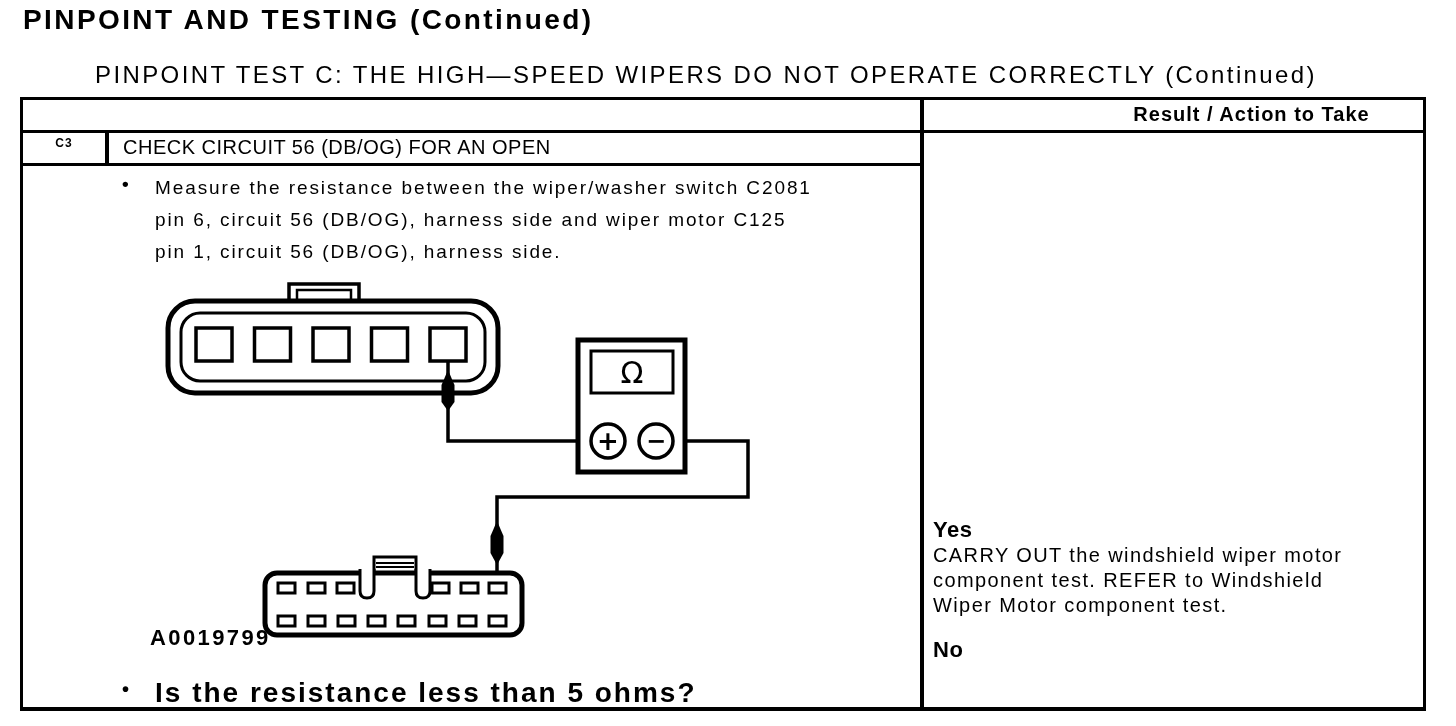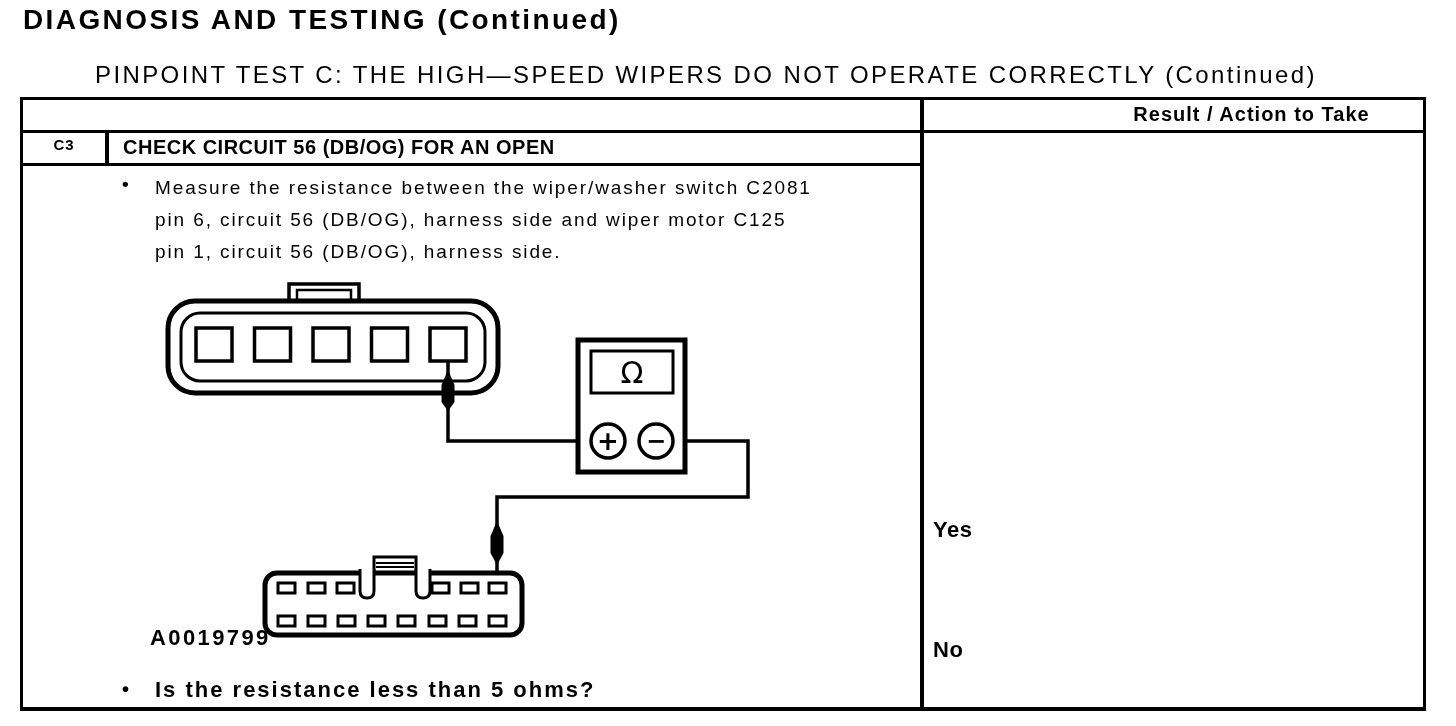--- a/index.html
+++ b/index.html
@@ -30,56 +30,56 @@
   .c3-bottom      { left:0; top:63px; width:897px; height:3px; }
   .c3-divider     { left:82px; top:33px; width:4px; height:30px; }
   .hdr-cell {
     position:absolute; top:3px; text-align:center;
     font-size:20px; font-weight:bold; letter-spacing:1px;
   }
   .hdr-left  { left:0; width:897px; }
   .hdr-right { left:947px; width:499px;margin-left:32px; }
   .step-id {
     position:absolute; left:0; top:36px; width:82px;
-    text-align:center; font-size:15px; font-weight:bold; letter-spacing:1px;
+    text-align:center; font-size:12px; font-weight:bold; letter-spacing:1px;
   }
   .step-title {
     position:absolute; left:100px; top:36px;
-    font-size:20px; font-weight:bold; letter-spacing:0.5px; white-space:nowrap;
+    font-size:20px; font-weight:normal; letter-spacing:0.5px; white-space:nowrap;
   }
   .bullet {
     position:absolute; left:99px; width:22px;
     font-size:19px; font-weight:bold;
   }
   .bullet.b1 { top:73px; }
   .bullet.b2 { top:578px; font-size:20px; }
   .pre { white-space:pre-line; }
   .instruction {
     position:absolute; left:132px; top:72px; width:780px;
     font-size:19px; letter-spacing:1.9px; line-height:32px;
   }
   .question {
     position:absolute; left:132px; top:577px; width:720px;
-    font-size:22px; font-weight:bold; letter-spacing:2px;
+    font-size:28px; font-weight:bold; letter-spacing:2px;
   }
   .diagram-wrap { position:absolute; left:117px; top:180px; width:650px; height:372px; }
   .figure-id {
     position:absolute; left:127px; top:525px;
     font-size:22px; font-weight:bold; letter-spacing:2.4px;
   }
   .result-block { position:absolute; left:910px; width:489px; }
   .yes-block { top:388px; }
   .no-block  { top:508px; }
   .result-label { font-size:22px; font-weight:bold; letter-spacing:0.5px; line-height:26px;margin-top:29px; }
   .result-action { font-size:20px; letter-spacing:1.4px; line-height:25px; }
 </style>
 </head>
 <body>
 
-<div class="page-title">DIAGNOSIS AND TESTING (Continued)</div>
+<div class="page-title">PINPOINT AND TESTING (Continued)</div>
 <div class="sub-title">PINPOINT TEST C: THE HIGH—SPEED WIPERS DO NOT OPERATE CORRECTLY (Continued)</div>
 
 <div class="tbl">
   <div class="line col-divider"></div>
   <div class="line header-bottom"></div>
   <div class="line c3-bottom"></div>
   <div class="line c3-divider"></div>
 
   <div class="hdr-cell hdr-right">Result / Action to Take</div>
 
@@ -153,17 +153,20 @@
     </svg>
   </div>
 
   <div class="figure-id">A0019799</div>
 
   <div class="bullet b2">•</div>
   <div class="question">Is the resistance less than 5 ohms?</div>
 
   <div class="result-block yes-block">
     <div class="result-label">Yes</div>
+    <div class="result-action pre">CARRY OUT the windshield wiper motor
+component test. REFER to Windshield
+Wiper Motor component test.</div>
   </div>
   <div class="result-block no-block">
     <div class="result-label">No</div>
   </div>
 </div>
 
 </body></html>

